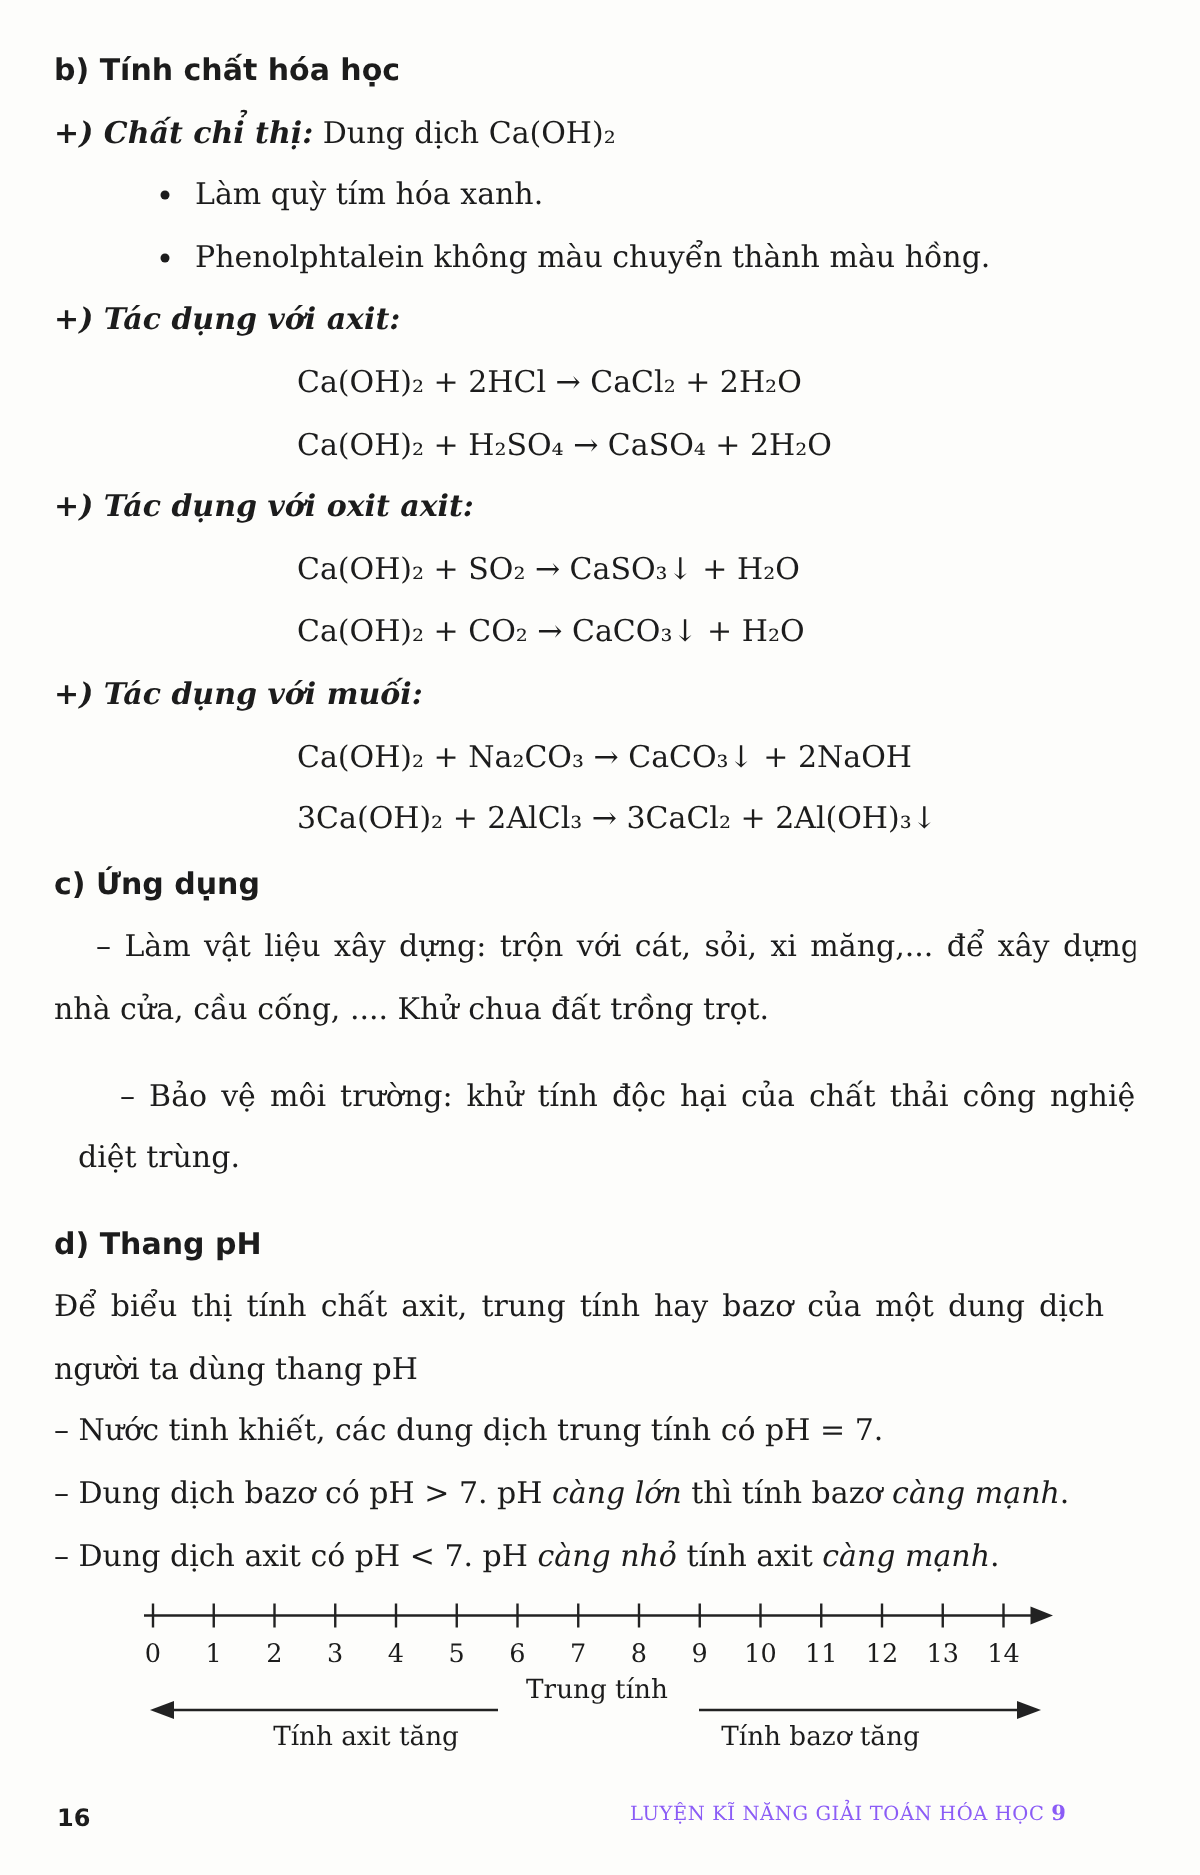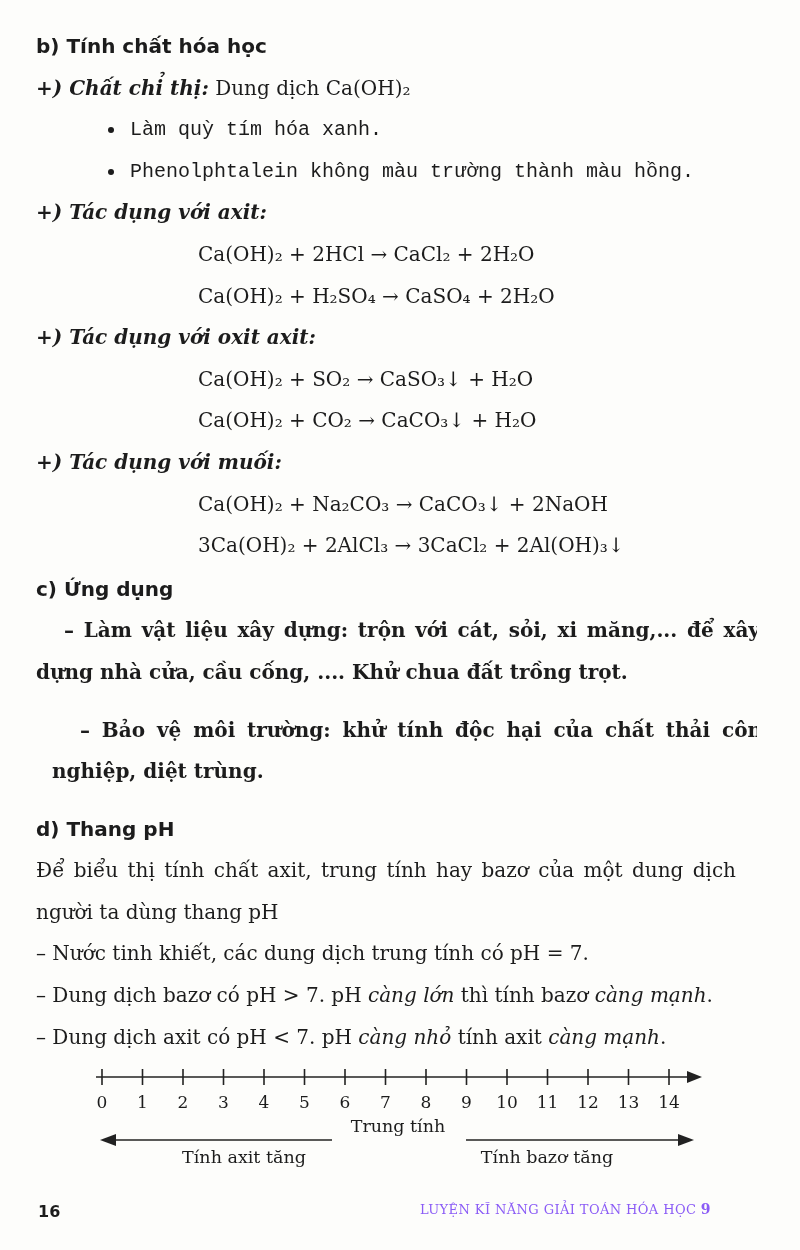--- a/index.html
+++ b/index.html
@@ -27,31 +27,29 @@
   }
   .sub-line { margin-left: 28px; }
   .label-ital {
     font-style: italic;
     font-weight: bold;
   }
   ul.bullets {
     margin: 0 0 0 66px;
     padding-left: 24px;
     list-style: disc;
-    font-family: Liberation Mono, monospace;
   }
   ul.bullets li { padding-left: 4px; }
   .equations { margin-left: 162px; }
   .equation { white-space: nowrap; }
   .para {
     margin-left: 0;
     text-indent: 28px;
     text-align: justify;
     width: 724px;
-    font-weight: bold;
   }
   .para-ind {
     margin-left: 28px;
     width: 700px;
     text-align: justify;
   }
   .dash-line { margin-left: 28px; }
   .ital { font-style: italic; }
   .ph-scale {
     margin: 6px 0 0 58px;
@@ -86,21 +84,21 @@
 <div class="page">
 
   <div>
     <div class="heading">b) Tính chất hóa học</div>
 
     <p class="sub-line" style="margin:0"><span class="label-ital">+) Chất chỉ thị:</span>
       <span>Dung dịch Ca(OH)₂</span></p>
 
     <ul class="bullets">
       <li>Làm quỳ tím hóa xanh.</li>
-      <li>Phenolphtalein không màu trường thành màu hồng.</li>
+      <li>Phenolphtalein không màu chuyển thành màu hồng.</li>
     </ul>
 
     <p class="sub-line label-ital" style="margin:0">+) Tác dụng với axit:</p>
     <div class="equations">
       <div class="equation">Ca(OH)₂ + 2HCl → CaCl₂ + 2H₂O</div>
       <div class="equation">Ca(OH)₂ + H₂SO₄ → CaSO₄ + 2H₂O</div>
     </div>
 
     <p class="sub-line label-ital" style="margin:0">+) Tác dụng với oxit axit:</p>
     <div class="equations">

